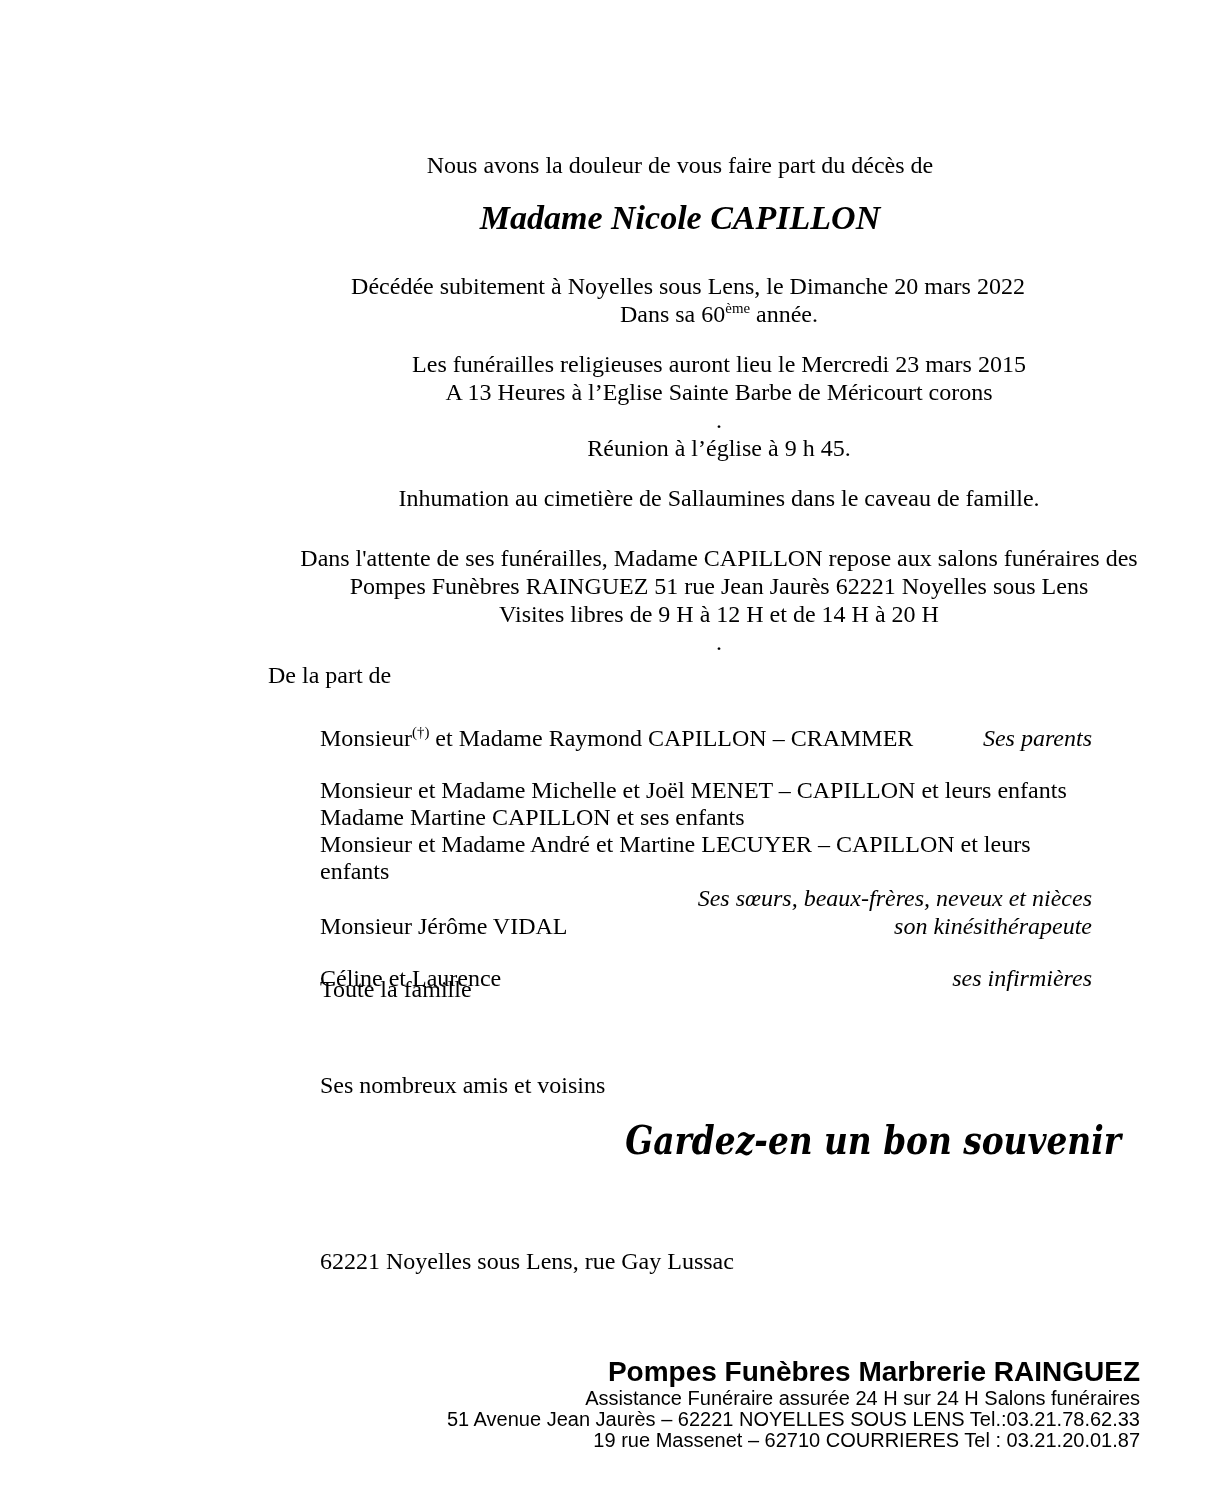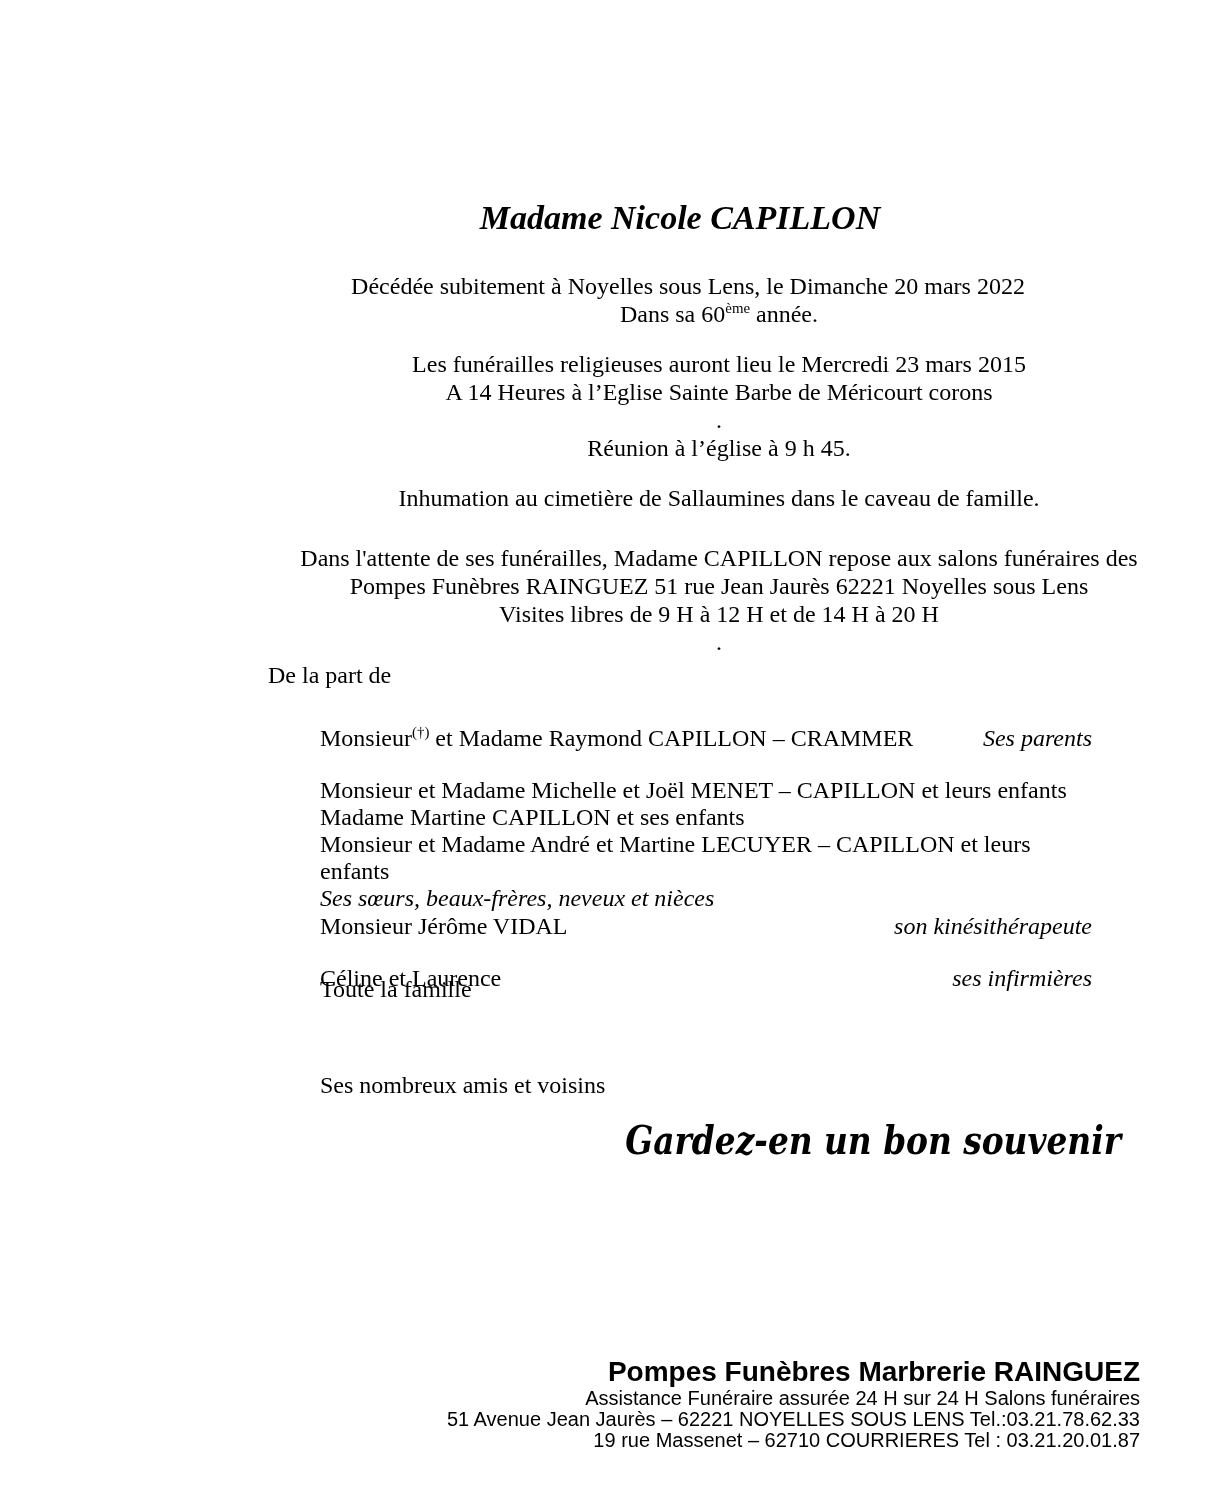--- a/index.html
+++ b/index.html
@@ -32,21 +32,21 @@
   .list-left { left: 320px; }
   .row {
     left: 320px;
     width: 772px;
     display: flex;
     justify-content: space-between;
     align-items: baseline;
   }
   .relation { font-style: italic; }
   .siblings { left: 320px; width: 772px; line-height: 27px; }
-  .siblings .relation-line { }
+  .siblings .relation-line { text-align: right; }
   .script-line {
     left: 520px;
     width: 585px;
     text-align: right;
     font-family: "DejaVu Serif", serif;
     font-size: 40px;
     line-height: 56px;
     font-weight: bold;
     font-style: italic;
     transform: scaleX(0.82);
@@ -61,31 +61,32 @@
   }
   .fh-name { font-size: 28px; line-height: 32px; font-weight: bold; }
   .fh-line { font-size: 20px; line-height: 21px; }
   .fh-bold { font-weight: normal; }
 </style>
 </head>
 <body>
 
 <div class="page">
 
+  <div class="block center-a" style="top:151px">Nous avons la douleur de vous faire part du décès de</div>
 
   <div class="block center-a deceased-title" style="top:198px">Madame Nicole CAPILLON</div>
 
   <div class="block center-b" style="top:272px">
     <div class="death-l1">Décédée subitement à Noyelles sous Lens, le Dimanche 20 mars 2022</div>
     <div><span>Dans sa 60</span><sup>ème</sup><span> année.</span></div>
   </div>
 
   <div class="block center-b" style="top:350px">
     <div>Les funérailles religieuses auront lieu le Mercredi 23 mars 2015</div>
-    <div>A 14 Heures à l’Eglise Sainte Barbe de Méricourt corons</div>
+    <div>A 13 Heures à l’Eglise Sainte Barbe de Méricourt corons</div>
     <div>.</div>
     <div>Réunion à l’église à 9 h 45.</div>
   </div>
 
   <div class="block center-b" style="top:484px">Inhumation au cimetière de Sallaumines dans le caveau de famille.</div>
 
   <div class="block center-b" style="top:544px">
     <div>Dans l'attente de ses funérailles, Madame CAPILLON repose aux salons funéraires des</div>
     <div>Pompes Funèbres RAINGUEZ 51 rue Jean Jaurès 62221 Noyelles sous Lens</div>
     <div>Visites libres de 9 H à 12 H et de 14 H à 20 H</div>
@@ -115,20 +116,21 @@
     <span>Céline et Laurence</span>
     <span class="relation">ses infirmières</span>
   </div>
 
   <div class="block list-left" style="top:975px">Toute la famille</div>
 
   <div class="block list-left" style="top:1071px">Ses nombreux amis et voisins</div>
 
   <div class="block script-line" style="top:1112px">Gardez-en un bon souvenir</div>
 
+  <div class="block list-left" style="top:1247px">62221 Noyelles sous Lens, rue Gay Lussac</div>
 
   <div class="block funeral-home" style="top:1356px">
     <div class="fh-name">Pompes Funèbres Marbrerie RAINGUEZ</div>
     <div class="fh-line">Assistance Funéraire assurée 24 H sur 24 H Salons funéraires</div>
     <div class="fh-line"><span>51 Avenue Jean Jaurès – 62221 </span><span class="fh-bold">NOYELLES SOUS LENS</span><span> Tel.:03.21.78.62.33</span></div>
     <div class="fh-line"><span>19 rue Massenet – 62710 </span><span class="fh-bold">COURRIERES</span><span> Tel : 03.21.20.01.87</span></div>
   </div>
 
 </div>
 

